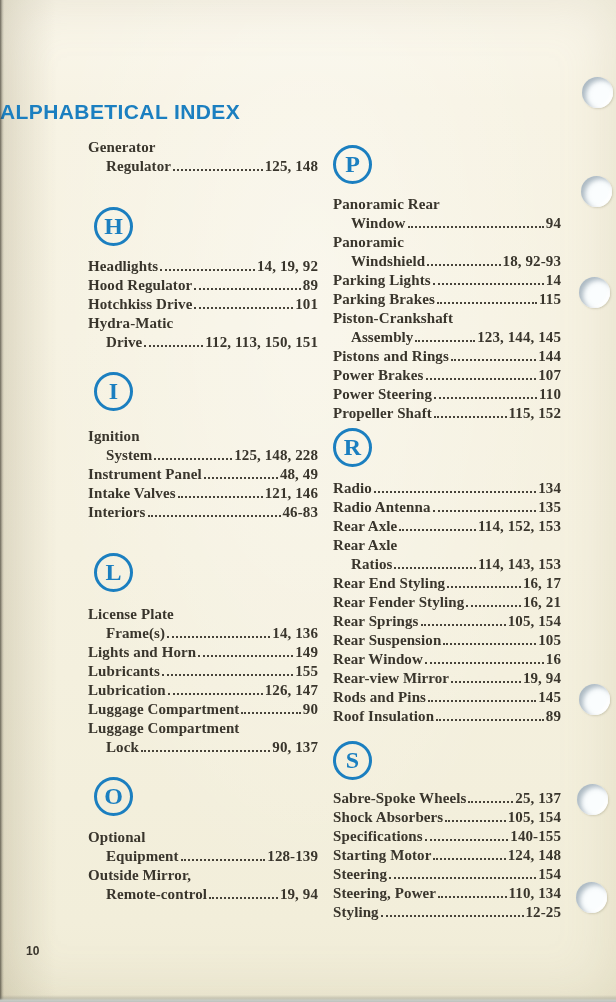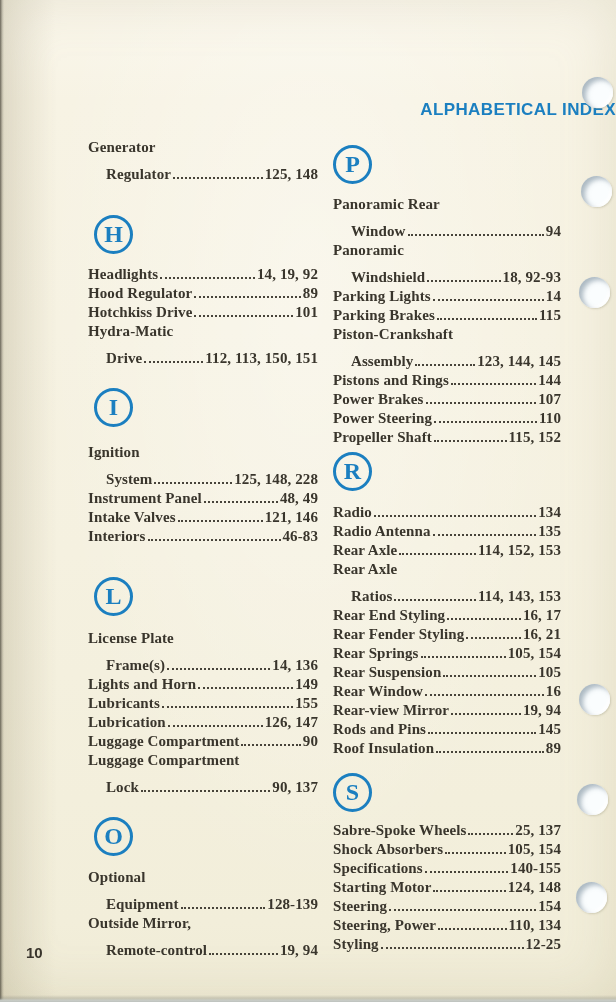--- a/index.html
+++ b/index.html
@@ -23,23 +23,23 @@
   .edge-left {
     position:absolute; left:0; top:0; width:4px; height:100%;
     background:linear-gradient(90deg, rgba(45,42,32,0.65), rgba(45,42,32,0.18) 55%, rgba(45,42,32,0));
   }
   .edge-bottom {
     position:absolute; left:0; bottom:0; width:100%; height:7px;
     background:linear-gradient(180deg, rgba(120,122,115,0) 0%, rgba(120,122,115,0.28) 45%, #c7cbc6 80%, #bcc1bd 100%);
   }
   .page-header {
     position:absolute; top:100px; left:0; width:100%;
-    text-align:right;
+    text-align:left;
     font-family:"Liberation Sans", sans-serif;
-    font-weight:bold; font-size:17px; letter-spacing:0.4px;
+    font-weight:bold; font-size:21px; letter-spacing:0.4px;
     color:var(--accent);
   }
   .col { position:absolute; }
   .col-left  { left:88px;  top:138px; width:230px; }
   .col-right { left:333px; top:145px; width:228px; }
 
   .letter-badge {
     width:33px; height:33px;
     border:3px solid var(--accent);
     border-radius:50%;
@@ -63,26 +63,26 @@
     letter-spacing:0.1px; white-space:nowrap;
   }
   .line .term  { flex:0 0 auto; }
   .line .pages { flex:0 0 auto; }
   .line .leader {
     flex:1 1 auto; min-width:6px;
     border-bottom:2px dotted var(--ink);
     align-self:flex-end; margin:0 2px 5px 2px;
     opacity:0.92;
   }
-  .line.indent { padding-left:18px;margin-top:8px; }
+  .line.indent { padding-left:18px; }
 
   .page-number {
     position:absolute; left:26px; top:944px;
     font-family:"Liberation Sans", sans-serif;
-    font-weight:bold; font-size:15px; color:var(--ink);
+    font-weight:bold; font-size:12px; color:var(--ink);
   }
   .hole {
     position:absolute; width:31px; height:31px; border-radius:50%;
     background:radial-gradient(circle at 62% 62%, #fafdfe 50%, #eef3f6 85%, #e3eaee 100%);
     box-shadow:
       inset 4px 3px 5px rgba(115,135,150,0.55),
       inset -2px -2px 3px rgba(255,255,255,0.95),
       1px 1px 2px rgba(150,145,120,0.35);
   }
   .hole-1 { left:582px; top:77px;  }

